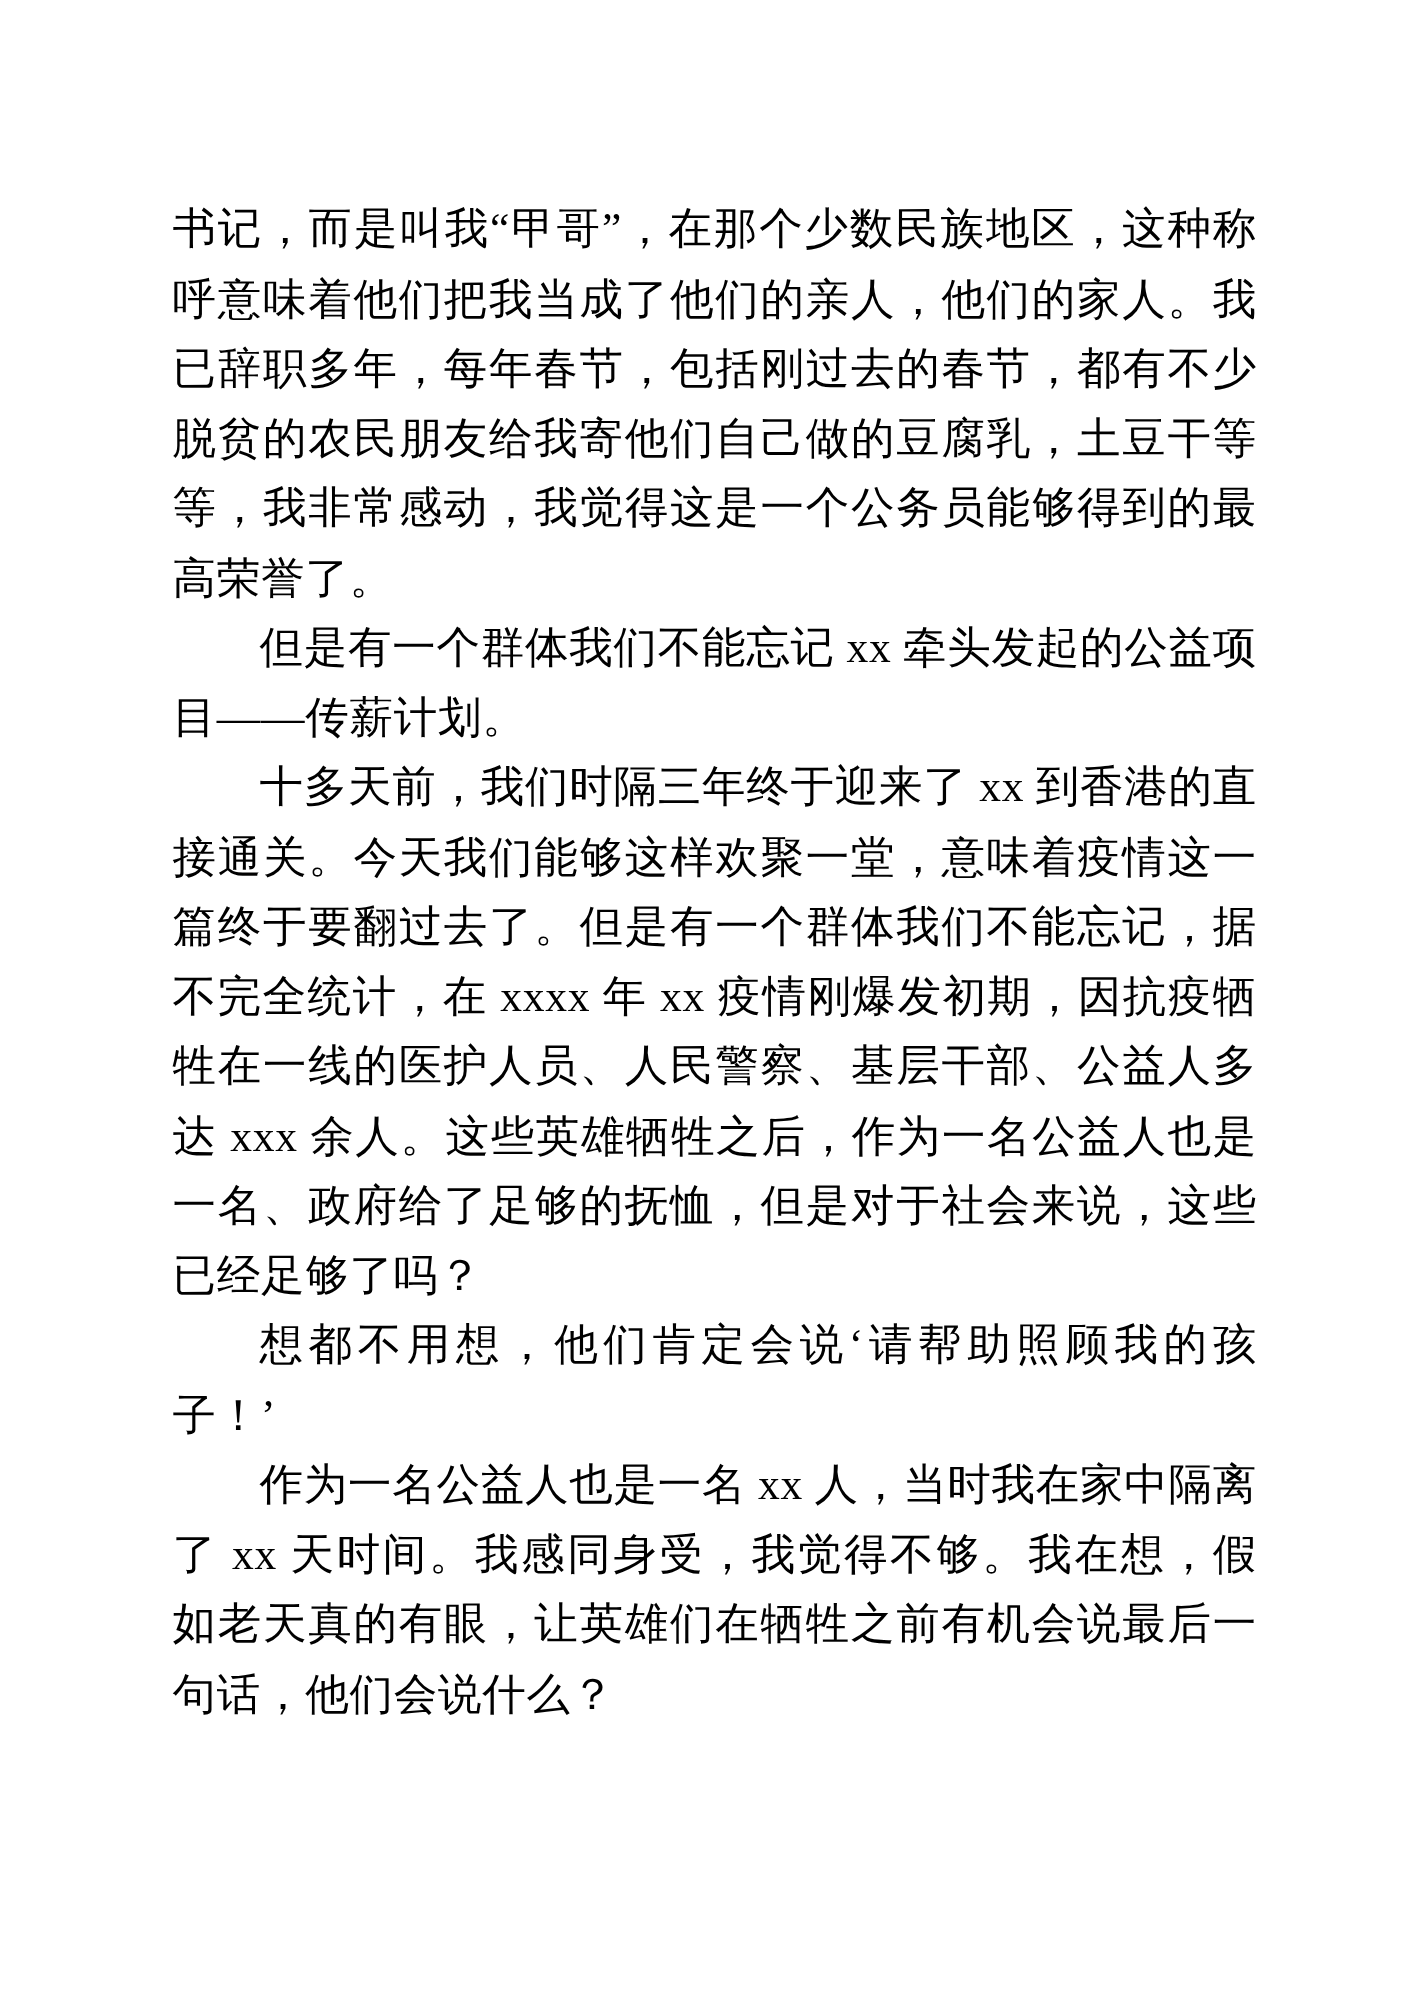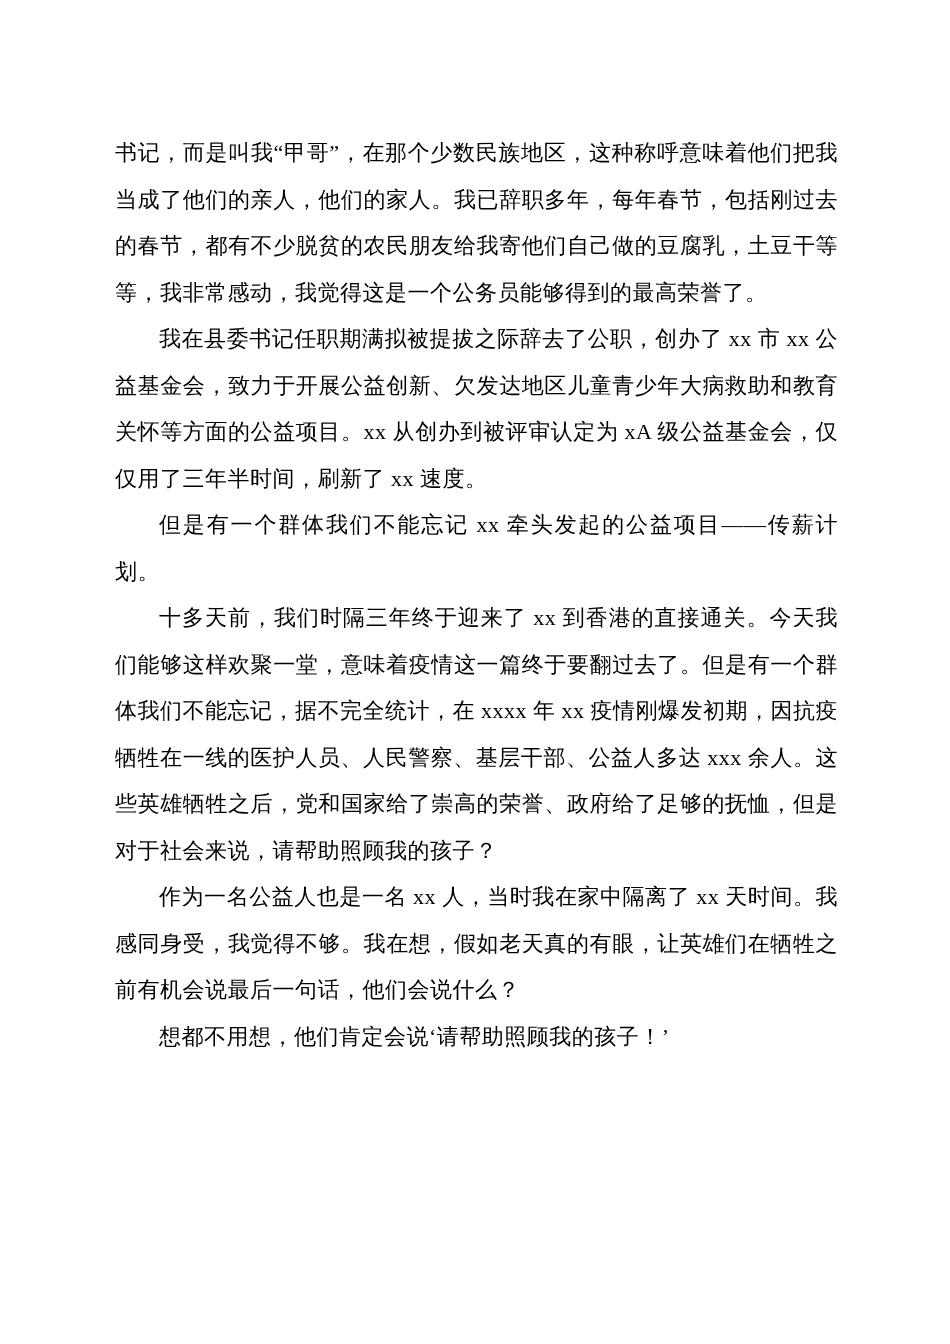--- a/index.html
+++ b/index.html
@@ -13,21 +13,21 @@
     height: 1344px;
     background: #ffffff;
     overflow: hidden;
     box-sizing: border-box;
     padding: 130px 112px 0 115px;
     font-family: "Liberation Serif", "DejaVu Serif", serif;
   }
   .doc-body {
     width: 723px;
     color: #000000;
-    font-size: 22px;
+    font-size: 29px;
     line-height: 46.5px;
     text-align: justify;
     text-justify: inter-ideograph;
     letter-spacing: 0.5px;
   }
   .para {
     margin: 0;
     padding: 0;
     text-indent: 2em;
     word-break: break-all;
@@ -35,19 +35,18 @@
   .para.no-indent {
     text-indent: 0;
   }
 </style>
 </head>
 <body>
 
 <div class="page">
   <div class="doc-body">
     <p class="para no-indent">书记，而是叫我“甲哥”，在那个少数民族地区，这种称呼意味着他们把我当成了他们的亲人，他们的家人。我已辞职多年，每年春节，包括刚过去的春节，都有不少脱贫的农民朋友给我寄他们自己做的豆腐乳，土豆干等等，我非常感动，我觉得这是一个公务员能够得到的最高荣誉了。</p>
-    <p class="para">我在县委书记任职期满拟被提拔之际辞去了公职，创办了 xx 市 xx 公益基金会，致力于开展公益创新、欠发达地区儿童青少年大病救助和教育关怀等方面的公益项目。xx 从创办到被评审认定为 xA 级公益基金会，仅仅用了三年半时间，刷新了 xx 速度。</p>
     <p class="para">但是有一个群体我们不能忘记 xx 牵头发起的公益项目——传薪计划。</p>
-    <p class="para">十多天前，我们时隔三年终于迎来了 xx 到香港的直接通关。今天我们能够这样欢聚一堂，意味着疫情这一篇终于要翻过去了。但是有一个群体我们不能忘记，据不完全统计，在 xxxx 年 xx 疫情刚爆发初期，因抗疫牺牲在一线的医护人员、人民警察、基层干部、公益人多达 xxx 余人。这些英雄牺牲之后，党和国家给了崇高的荣誉、政府给了足够的抚恤，但是对于社会来说，请帮助照顾我的孩子？</p>
+    <p class="para">十多天前，我们时隔三年终于迎来了 xx 到香港的直接通关。今天我们能够这样欢聚一堂，意味着疫情这一篇终于要翻过去了。但是有一个群体我们不能忘记，据不完全统计，在 xxxx 年 xx 疫情刚爆发初期，因抗疫牺牲在一线的医护人员、人民警察、基层干部、公益人多达 xxx 余人。这些英雄牺牲之后，作为一名公益人也是一名、政府给了足够的抚恤，但是对于社会来说，这些已经足够了吗？</p>
+    <p class="para">想都不用想，他们肯定会说‘请帮助照顾我的孩子！’</p>
     <p class="para">作为一名公益人也是一名 xx 人，当时我在家中隔离了 xx 天时间。我感同身受，我觉得不够。我在想，假如老天真的有眼，让英雄们在牺牲之前有机会说最后一句话，他们会说什么？</p>
-    <p class="para">想都不用想，他们肯定会说‘请帮助照顾我的孩子！’</p>
   </div>
 </div>
 
 </body></html>

